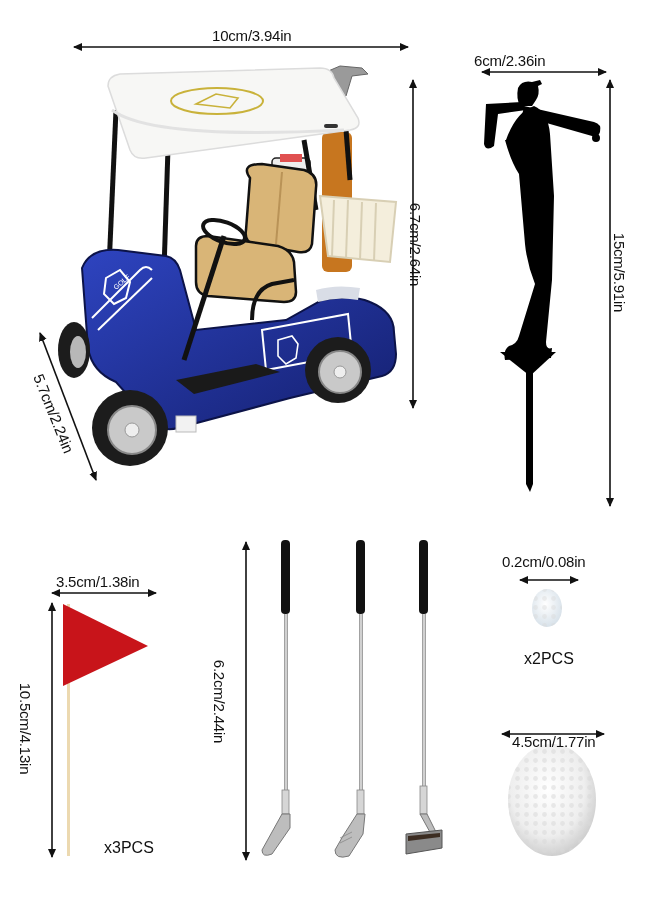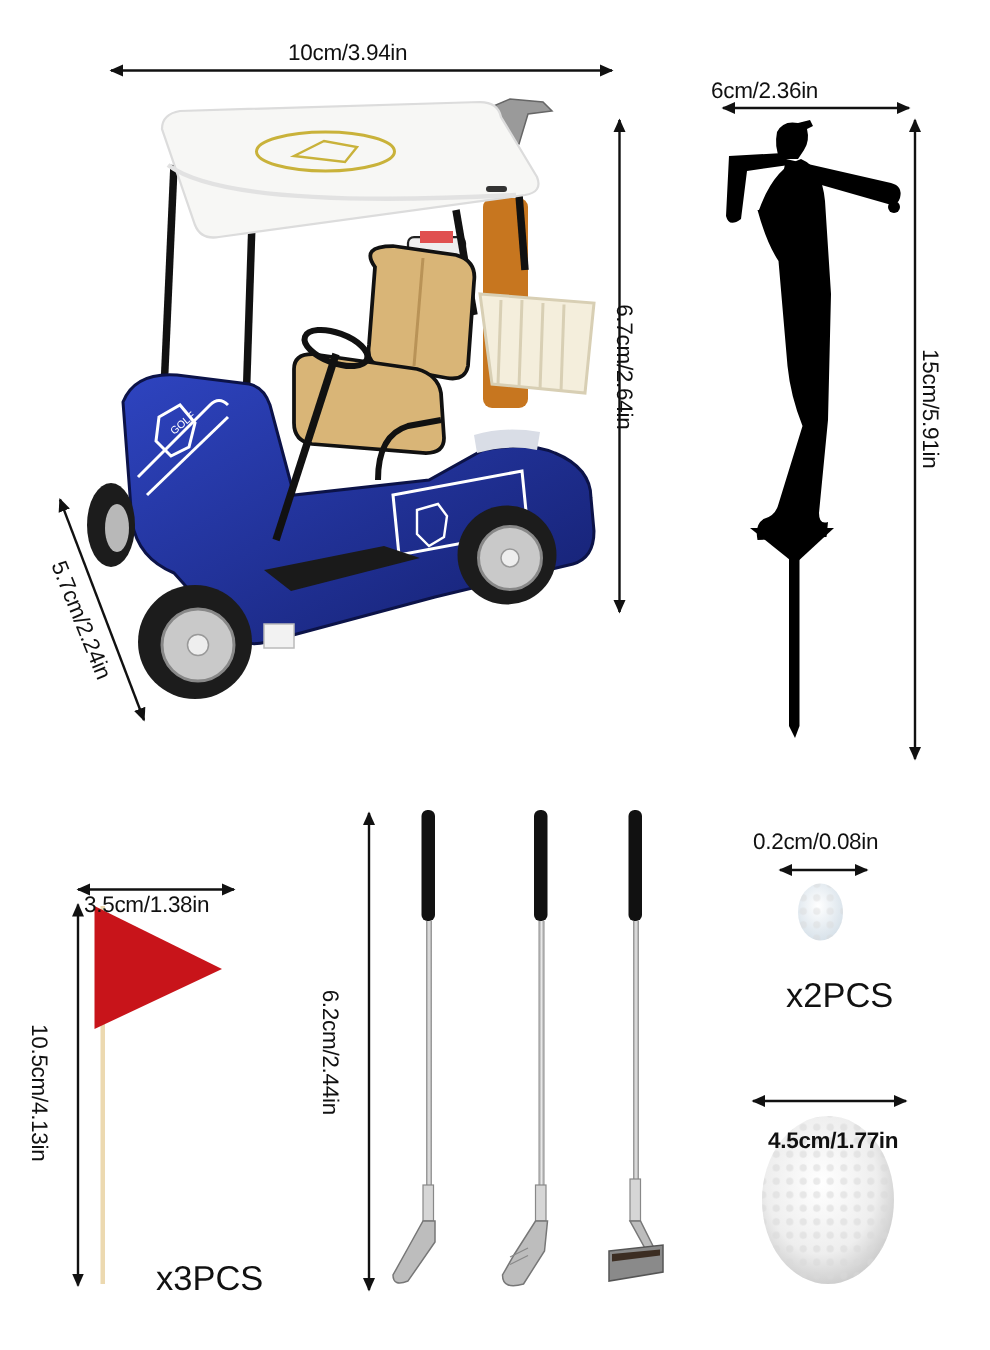--- a/index.html
+++ b/index.html
@@ -1,20 +1,20 @@
 <!DOCTYPE html>
 <html><head>
 <meta charset="utf-8">
 <style>
   html, body { margin: 0; padding: 0; background: #ffffff; }
   body { width: 660px; height: 900px; position: relative; overflow: hidden;
          font-family: "Liberation Sans", "DejaVu Sans", sans-serif; color: #111; }
   .dim-label { position: absolute; font-size: 15px; color: #111; white-space: nowrap; letter-spacing: -0.2px; }
   .vert { transform-origin: center center; }
-  .qty { position: absolute; font-size: 23px; color: #111; white-space: nowrap; }
+  .qty { position: absolute; font-size: 16px; color: #111; white-space: nowrap; }
   svg { position: absolute; left: 0; top: 0; }
 </style>
 </head>
 <body>
 
 <svg width="660" height="900" viewBox="0 0 660 900">
   <defs>
     <marker id="arr" markerWidth="10" markerHeight="10" refX="8" refY="5" orient="auto-start-reverse" markerUnits="userSpaceOnUse">
       <path d="M0,1 L9,5 L0,9 Z" fill="#111"></path>
     </marker>
@@ -187,29 +187,29 @@
     <ellipse cx="547" cy="608" rx="15" ry="19" fill="url(#smallBallGrad)"></ellipse>
     <ellipse cx="547" cy="608" rx="15" ry="19" fill="url(#dimples)" opacity="0.8"></ellipse>
   </g>
 
   <g>
     <ellipse cx="552" cy="800" rx="44" ry="56" fill="url(#ballGrad)"></ellipse>
     <ellipse cx="552" cy="800" rx="44" ry="56" fill="url(#dimples)"></ellipse>
   </g>
 </svg>
 
-<div class="dim-label" style="left:192px; top:27px;">10cm/3.94in</div>
+<div class="dim-label" style="left:212px; top:27px;">10cm/3.94in</div>
 <div class="dim-label vert" style="left:374px; top:236px; transform: rotate(90deg);">6.7cm/2.64in</div>
 <div class="dim-label vert" style="left:12px; top:405px; transform: rotate(68deg);">5.7cm/2.24in</div>
 
 <div class="dim-label" style="left:474px; top:52px;">6cm/2.36in</div>
 <div class="dim-label vert" style="left:580px; top:264px; transform: rotate(90deg);">15cm/5.91in</div>
 
-<div class="dim-label" style="left:56px; top:595px;">3.5cm/1.38in</div>
+<div class="dim-label" style="left:56px; top:573px;">3.5cm/1.38in</div>
 <div class="dim-label vert" style="left:-20px; top:720px; transform: rotate(90deg);">10.5cm/4.13in</div>
 <div class="qty" style="left:104px; top:815px;margin-top:24px;">x3PCS</div>
 
 <div class="dim-label vert" style="left:178px; top:693px; transform: rotate(90deg);">6.2cm/2.44in</div>
 
 <div class="dim-label" style="left:502px; top:553px;text-align:right;">0.2cm/0.08in</div>
 <div class="qty" style="left:524px; top:650px;">x2PCS</div>
 
-<div class="dim-label" style="left:512px; top:752px;font-weight:bold;">4.5cm/1.77in</div>
+<div class="dim-label" style="left:512px; top:733px;">4.5cm/1.77in</div>
 
 </body></html>

